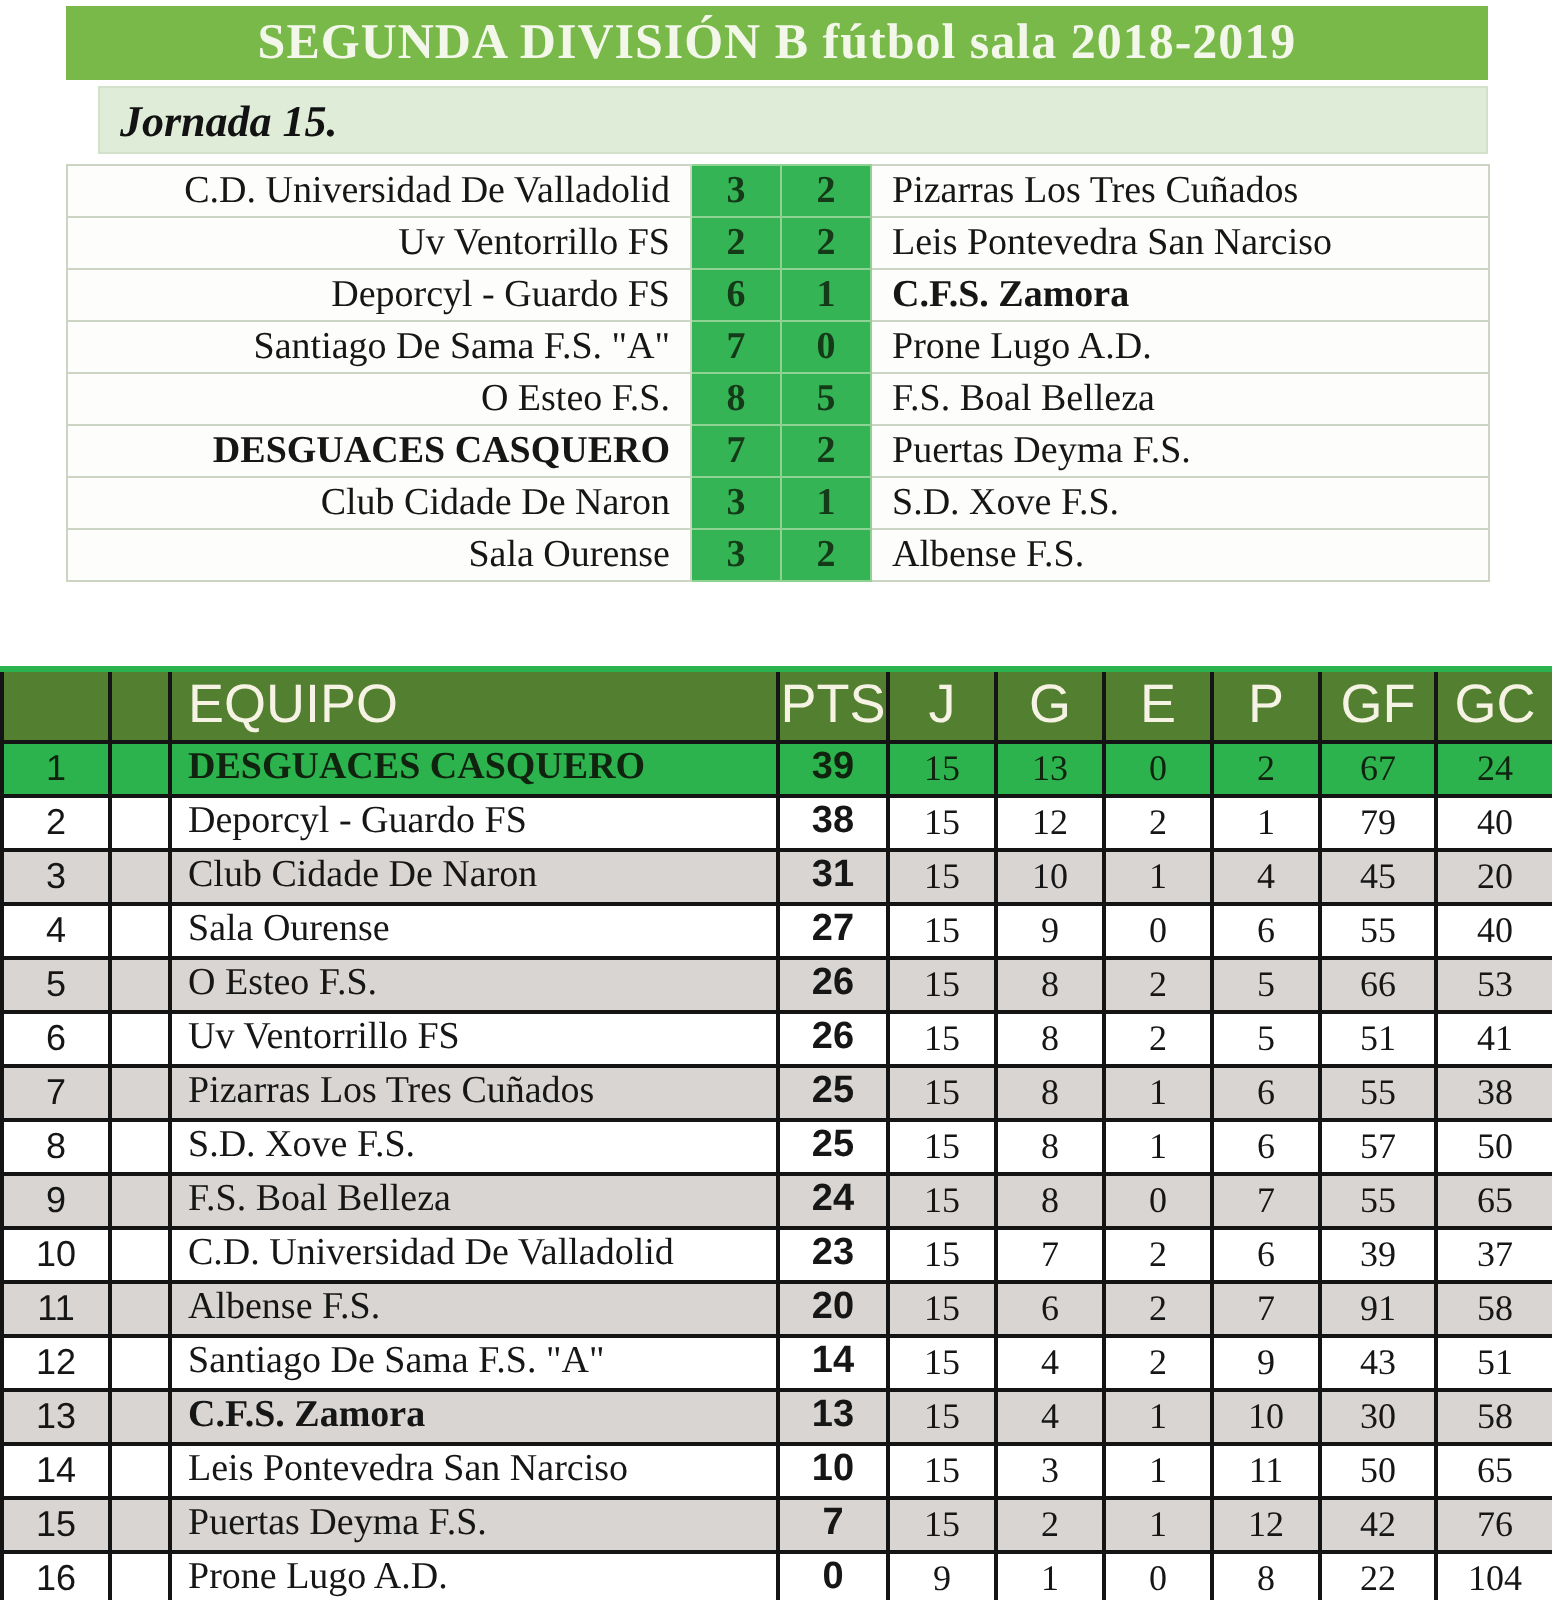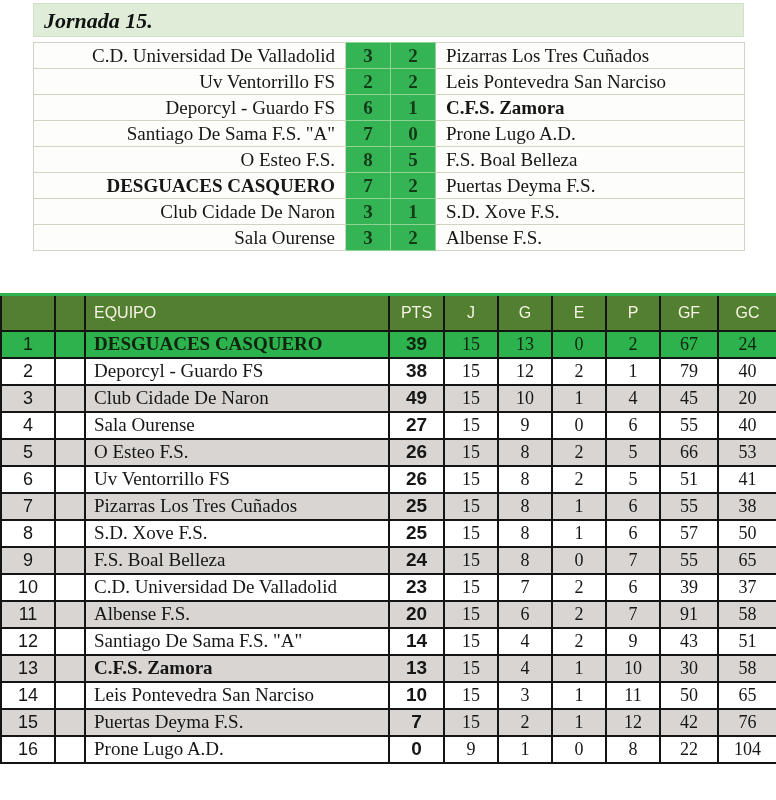--- a/index.html
+++ b/index.html
@@ -29,20 +29,21 @@
   .jornada-bar {
     height: 34px; line-height: 34px;
     background: #dfecd8;
     border: 1px solid #d3e0ca;
     padding-left: 10px;
     font-weight: 700;
     font-style: italic;
     font-size: 22px;
     color: #121212;
     margin-bottom: 5px;
+    margin-left: 16px;
   }
 
   table { border-collapse: collapse; table-layout: fixed; border-radius: 17px; }
 
   .results-table { width: 711px; border: 1px solid #c2cdb5; }
   .results-table td {
     height: 26px;
     border: 1px solid #ccd4c3;
     font-size: 19px;
     white-space: nowrap;
@@ -75,21 +76,21 @@
     border: 2px solid #141414;
     white-space: nowrap;
     overflow: hidden;
   }
   .standings-table th {
     height: 36px;
     background: #538030;
     color: #f6f3e4;
     font-family: "Liberation Sans", sans-serif;
     font-weight: 400;
-    font-size: 16px;
+    font-size: 27px;
     text-align: center;
   }
   .standings-table th.team { text-align: left; padding-left: 8px; }
   .standings-table td { height: 27px; background: #ffffff; }
   .standings-table tr.even td { background: #d8d5d2; }
   .standings-table tr.first td { background: #2cb34d; }
   .standings-table td.pos {
     font-family: "Liberation Sans", sans-serif;
     font-size: 18px; text-align: center;
   }
@@ -102,20 +103,21 @@
     font-weight: 700; font-size: 19px; text-align: center;
   }
   .standings-table td.stat { font-size: 18px; text-align: center; }
   .standings-table tr .bold-team { font-weight: 700; }
   .standings-table tr.first td { color: #10230f; }
 </style>
 </head>
 <body>
 
 <div class="top-block">
+  <div class="title-bar">SEGUNDA DIVISIÓN B fútbol sala 2018-2019</div>
   <div class="jornada-bar">Jornada 15.</div>
 
   <table class="results-table">
     <colgroup>
       <col style="width:312px">
         <col style="width:45px">
         <col style="width:45px">
         <col style="width:309px">
     </colgroup>
     <tbody>
@@ -229,21 +231,21 @@
     <td class="stat">2</td>
     <td class="stat">1</td>
     <td class="stat">79</td>
     <td class="stat">40</td>
   </tr>
 
   <tr class="even">
     <td class="pos">3</td>
     <td class="blank"></td>
     <td class="team">Club Cidade De Naron</td>
-    <td class="pts">49</td>
+    <td class="pts">31</td>
     <td class="stat">15</td>
     <td class="stat">10</td>
     <td class="stat">1</td>
     <td class="stat">4</td>
     <td class="stat">45</td>
     <td class="stat">20</td>
   </tr>
 
   <tr>
     <td class="pos">4</td>

